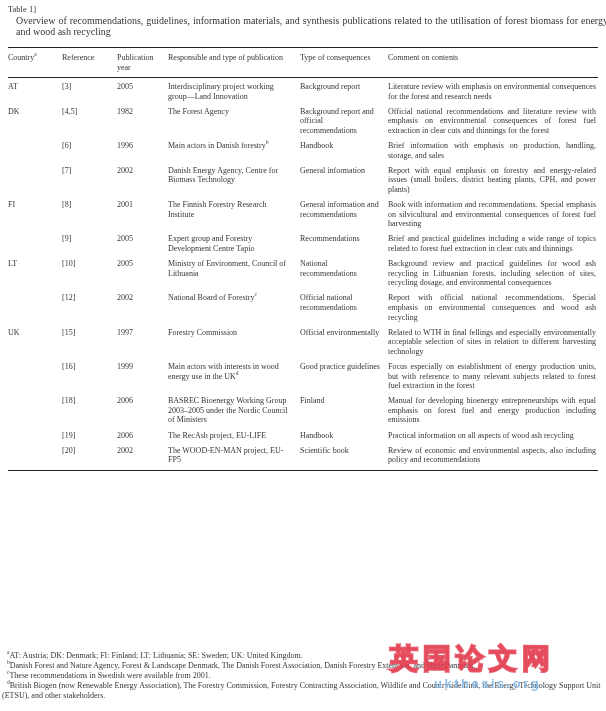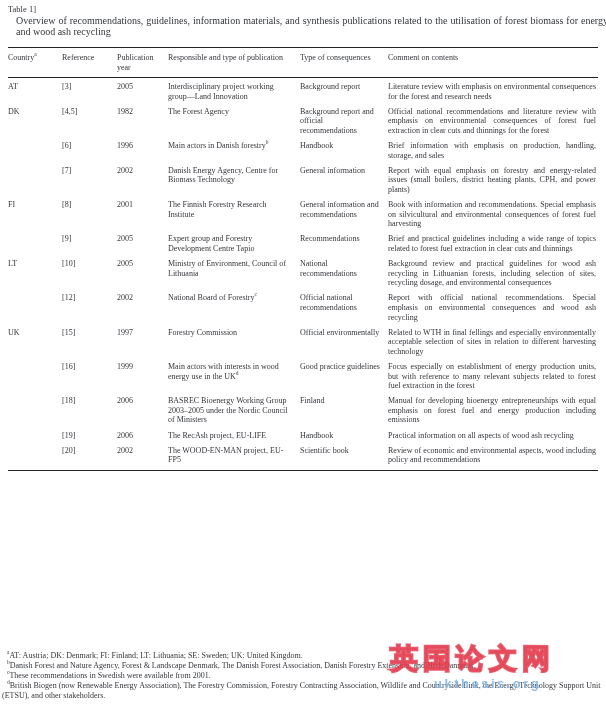--- a/index.html
+++ b/index.html
@@ -187,21 +187,21 @@
             <td class="cell-responsible">The RecAsh project, EU-LIFE</td>
             <td class="cell-type">Handbook</td>
             <td class="cell-comment">Practical information on all aspects of wood ash recycling</td>
           </tr>
           <tr>
             <td class="cell-country"></td>
             <td class="cell-reference">[20]</td>
             <td class="cell-year">2002</td>
             <td class="cell-responsible">The WOOD-EN-MAN project, EU-FP5</td>
             <td class="cell-type">Scientific book</td>
-            <td class="cell-comment">Review of economic and environmental aspects, wood including policy and recommendations</td>
+            <td class="cell-comment">Review of economic and environmental aspects, also including policy and recommendations</td>
           </tr>
         </tbody>
     </table>
   </div>
 
   <div class="footnotes">
       <div><sup>a</sup>AT: Austria; DK: Denmark; FI: Finland; LT: Lithuania; SE: Sweden; UK: United Kingdom.</div>
       <div><sup>b</sup>Danish Forest and Nature Agency, Forest &amp; Landscape Denmark, The Danish Forest Association, Danish Forestry Extension, and HedeDanmark.</div>
       <div><sup>c</sup>These recommendations in Swedish were available from 2001.</div>
       <div><sup>d</sup>British Biogen (now Renewable Energy Association), The Forestry Commission, Forestry Contracting Association, Wildlife and Countryside Link, the Energy Technology Support Unit (ETSU), and other stakeholders.</div>

